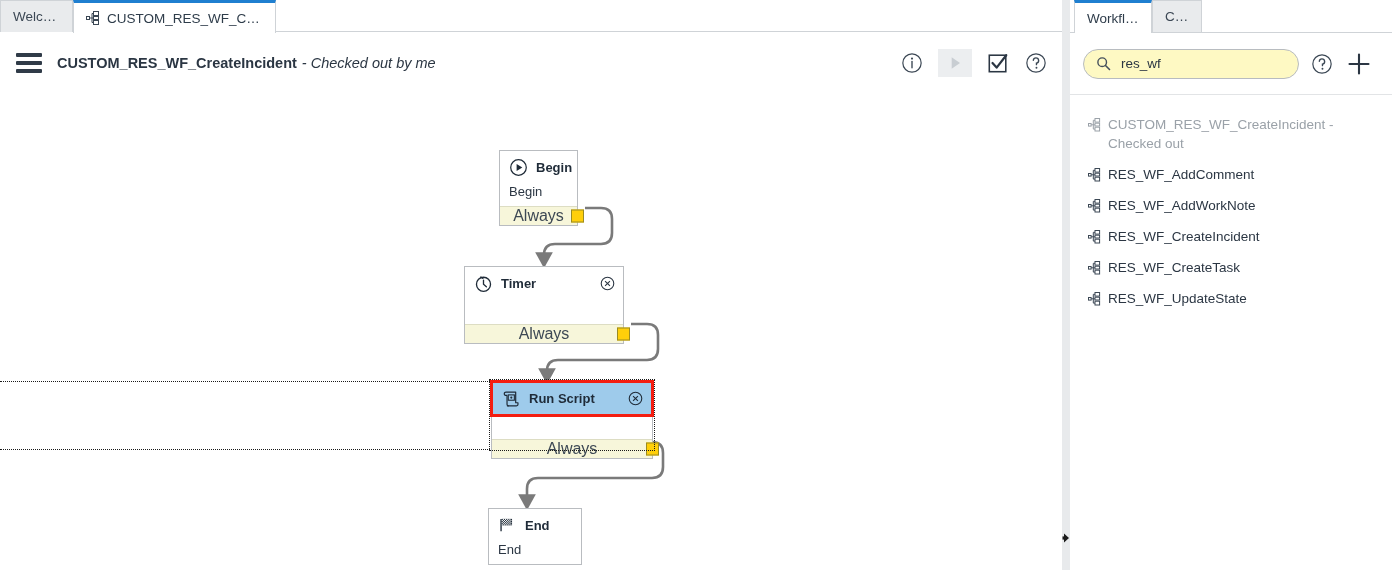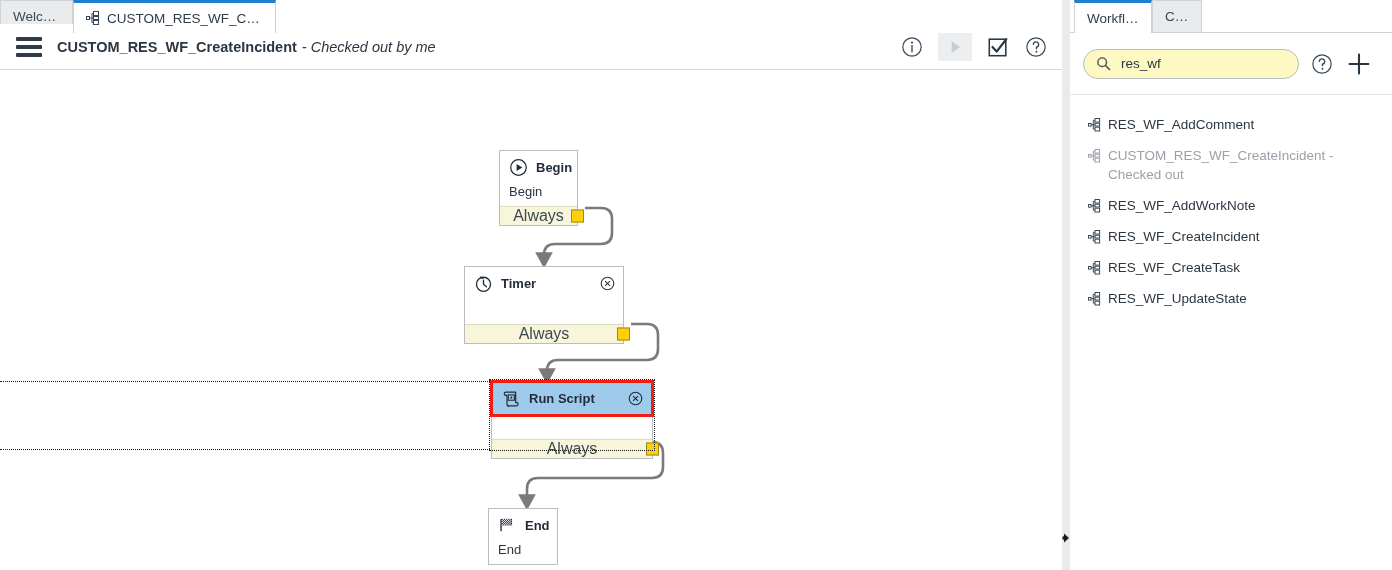--- a/index.html
+++ b/index.html
@@ -51,21 +51,21 @@
     height: 33px;
   }
   #tab-welcome { left: 0; width: 73px; justify-content: center; }
   #tab-custom  { left: 73px; width: 203px; }
 
   .tab-icon { width: 14px; height: 14px; margin-right: 7px; flex: 0 0 auto; }
   .tab-label { overflow: hidden; text-overflow: ellipsis; white-space: nowrap; }
 
   
   #header-bar {
-    position: absolute; left: 0; top: 24px;
+    position: absolute; left: 0; top: 40px;
     width: 1062px; height: 46px;
     background: #ffffff;
     border-bottom: 1px solid #d6d9dc;
     display: flex; align-items: center;
   }
   #hamburger {
     margin-left: 16px; width: 26px; height: 20px;
     display: flex; flex-direction: column; justify-content: space-between;
     cursor: pointer;
   }
@@ -369,21 +369,21 @@
           </div>
           <div class="node-body-empty"></div>
           <div class="node-exit">
             <span>Always</span>
             <span class="exit-port"></span>
           </div>
         </div>
         <div id="runscript-selection" style="left:-2px; top:-2px; width:166px; height:72px;"></div>
       </div>
 
-      <div class="node" id="node-end" style="left:488px; top:430px; width:70px;">
+      <div class="node" id="node-end" style="left:488px; top:430px; width:94px;">
         <div class="node-box">
           <div class="node-head">
             <span class="ico">
               <svg viewBox="0 0 20 20" width="18" height="18">
                 <path d="M3.4 3.2 V17" stroke="#1f2b38" stroke-width="1.5"></path>
                 <rect x="4.2" y="3.2" width="11.4" height="7.2" fill="#1f2b38"></rect>
                 <g fill="#ffffff">
                   <rect x="5.4" y="3.2" width="1.2" height="1.2"></rect>
                   <rect x="7.8" y="3.2" width="1.2" height="1.2"></rect>
                   <rect x="10.2" y="3.2" width="1.2" height="1.2"></rect>
@@ -462,46 +462,46 @@
       </span>
       <span id="search-add">
         <svg viewBox="0 0 26 26" width="26" height="26">
           <path d="M13 3.5 V22.5 M3.5 13 H22.5" stroke="#2b3643" stroke-width="2.1" stroke-linecap="round"></path>
         </svg>
       </span>
     </div>
 
     <div id="wf-list">
 
+      <div class="wf-item disabled">
+        <span class="wf-ico">
+          <svg viewBox="0 0 13 14" width="13" height="14">
+            <rect x="0.5" y="5.5" width="2.6" height="2.6" fill="none" stroke="#9aa1a8"></rect>
+            <rect x="7.0" y="0.5" width="4.6" height="3.6" fill="none" stroke="#9aa1a8"></rect>
+            <rect x="7.0" y="5.2" width="4.6" height="2.8" fill="none" stroke="#9aa1a8"></rect>
+            <rect x="7.0" y="9.2" width="4.6" height="3.8" fill="none" stroke="#9aa1a8"></rect>
+            <path d="M3.1 6.8 H7.0 M5.3 2.3 V11.1 M5.3 2.3 H7.0 M5.3 11.1 H7.0" stroke="#9aa1a8" fill="none"></path>
+          </svg>
+        </span>
+        <span class="wf-label">CUSTOM_RES_WF_CreateIncident - Checked out</span>
+      </div>
+
       <div class="wf-item">
         <span class="wf-ico">
           <svg viewBox="0 0 13 14" width="13" height="14">
             <rect x="0.5" y="5.5" width="2.6" height="2.6" fill="none" stroke="#3b4754"></rect>
             <rect x="7.0" y="0.5" width="4.6" height="3.6" fill="none" stroke="#3b4754"></rect>
             <rect x="7.0" y="5.2" width="4.6" height="2.8" fill="none" stroke="#3b4754"></rect>
             <rect x="7.0" y="9.2" width="4.6" height="3.8" fill="none" stroke="#3b4754"></rect>
             <path d="M3.1 6.8 H7.0 M5.3 2.3 V11.1 M5.3 2.3 H7.0 M5.3 11.1 H7.0" stroke="#3b4754" fill="none"></path>
           </svg>
         </span>
         <span class="wf-label">RES_WF_AddComment</span>
       </div>
 
-      <div class="wf-item disabled">
-        <span class="wf-ico">
-          <svg viewBox="0 0 13 14" width="13" height="14">
-            <rect x="0.5" y="5.5" width="2.6" height="2.6" fill="none" stroke="#9aa1a8"></rect>
-            <rect x="7.0" y="0.5" width="4.6" height="3.6" fill="none" stroke="#9aa1a8"></rect>
-            <rect x="7.0" y="5.2" width="4.6" height="2.8" fill="none" stroke="#9aa1a8"></rect>
-            <rect x="7.0" y="9.2" width="4.6" height="3.8" fill="none" stroke="#9aa1a8"></rect>
-            <path d="M3.1 6.8 H7.0 M5.3 2.3 V11.1 M5.3 2.3 H7.0 M5.3 11.1 H7.0" stroke="#9aa1a8" fill="none"></path>
-          </svg>
-        </span>
-        <span class="wf-label">CUSTOM_RES_WF_CreateIncident - Checked out</span>
-      </div>
-
       <div class="wf-item">
         <span class="wf-ico">
           <svg viewBox="0 0 13 14" width="13" height="14">
             <rect x="0.5" y="5.5" width="2.6" height="2.6" fill="none" stroke="#3b4754"></rect>
             <rect x="7.0" y="0.5" width="4.6" height="3.6" fill="none" stroke="#3b4754"></rect>
             <rect x="7.0" y="5.2" width="4.6" height="2.8" fill="none" stroke="#3b4754"></rect>
             <rect x="7.0" y="9.2" width="4.6" height="3.8" fill="none" stroke="#3b4754"></rect>
             <path d="M3.1 6.8 H7.0 M5.3 2.3 V11.1 M5.3 2.3 H7.0 M5.3 11.1 H7.0" stroke="#3b4754" fill="none"></path>
           </svg>
         </span>

